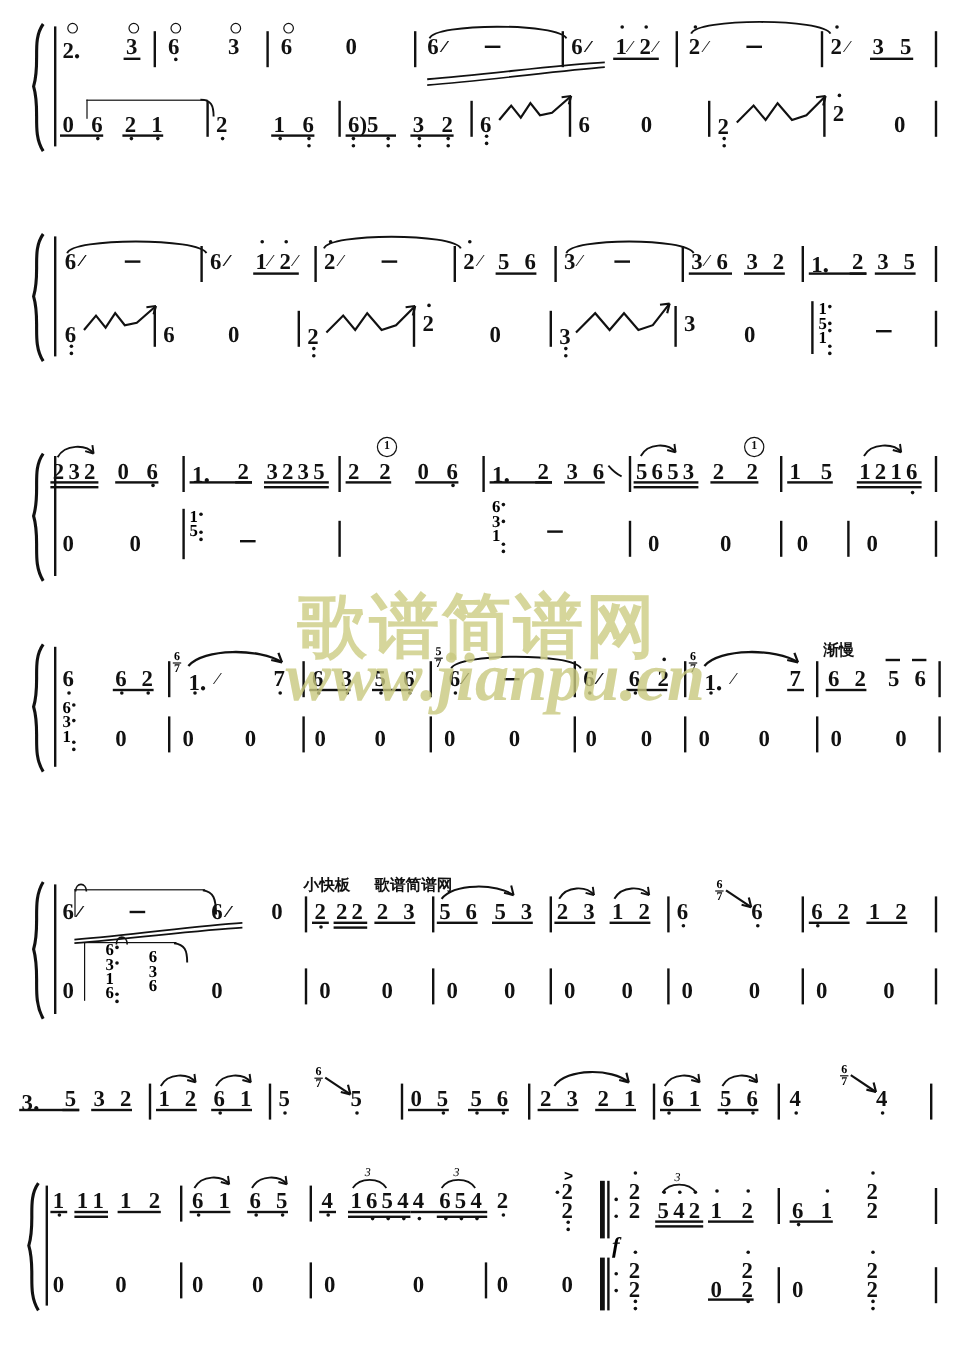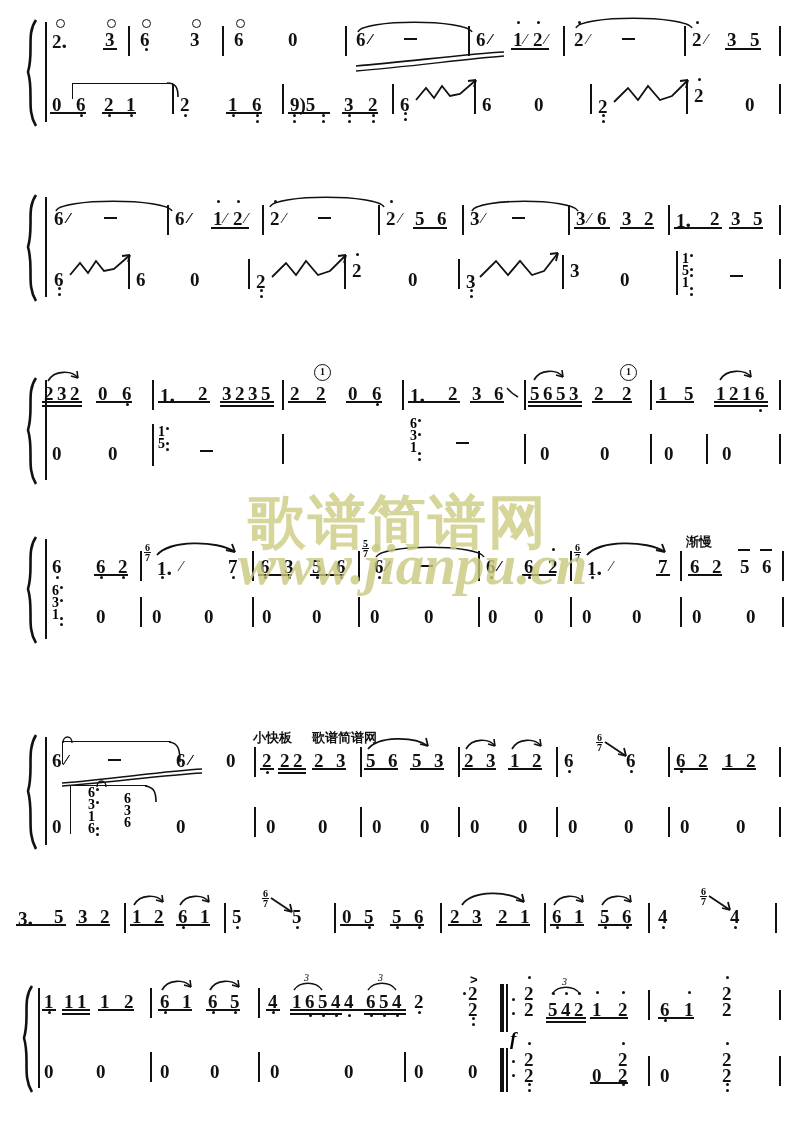--- a/index.html
+++ b/index.html
@@ -210,21 +210,21 @@
     <div class="bar tall" style="left:172px;top:84px;height:30px;"></div>
     <div class="n" style="left:180px;top:95px;">2</div>
     <div class="dot" style="left:184px;top:114px;"></div>
     <div class="n" style="left:228px;top:95px;">1</div>
     <div class="dot" style="left:232px;top:114px;"></div>
     <div class="n" style="left:252px;top:95px;">6</div>
     <div class="dot" style="left:256px;top:114px;"></div>
     <div class="dot" style="left:256px;top:120px;"></div>
     <div class="beam" style="left:226px;top:112px;width:36px;"></div>
     <div class="bar tall" style="left:282px;top:84px;"></div>
-    <div class="n" style="left:290px;top:95px;">9)5</div>
+    <div class="n" style="left:290px;top:95px;">6)5</div>
     <div class="dot" style="left:293px;top:114px;"></div>
     <div class="dot" style="left:293px;top:120px;"></div>
     <div class="dot" style="left:322px;top:114px;"></div>
     <div class="dot" style="left:322px;top:120px;"></div>
     <div class="beam" style="left:288px;top:112px;width:42px;"></div>
     <div class="n" style="left:344px;top:95px;">3</div>
     <div class="dot" style="left:348px;top:114px;"></div>
     <div class="dot" style="left:348px;top:120px;"></div>
     <div class="n" style="left:368px;top:95px;">2</div>
     <div class="dot" style="left:372px;top:114px;"></div>

